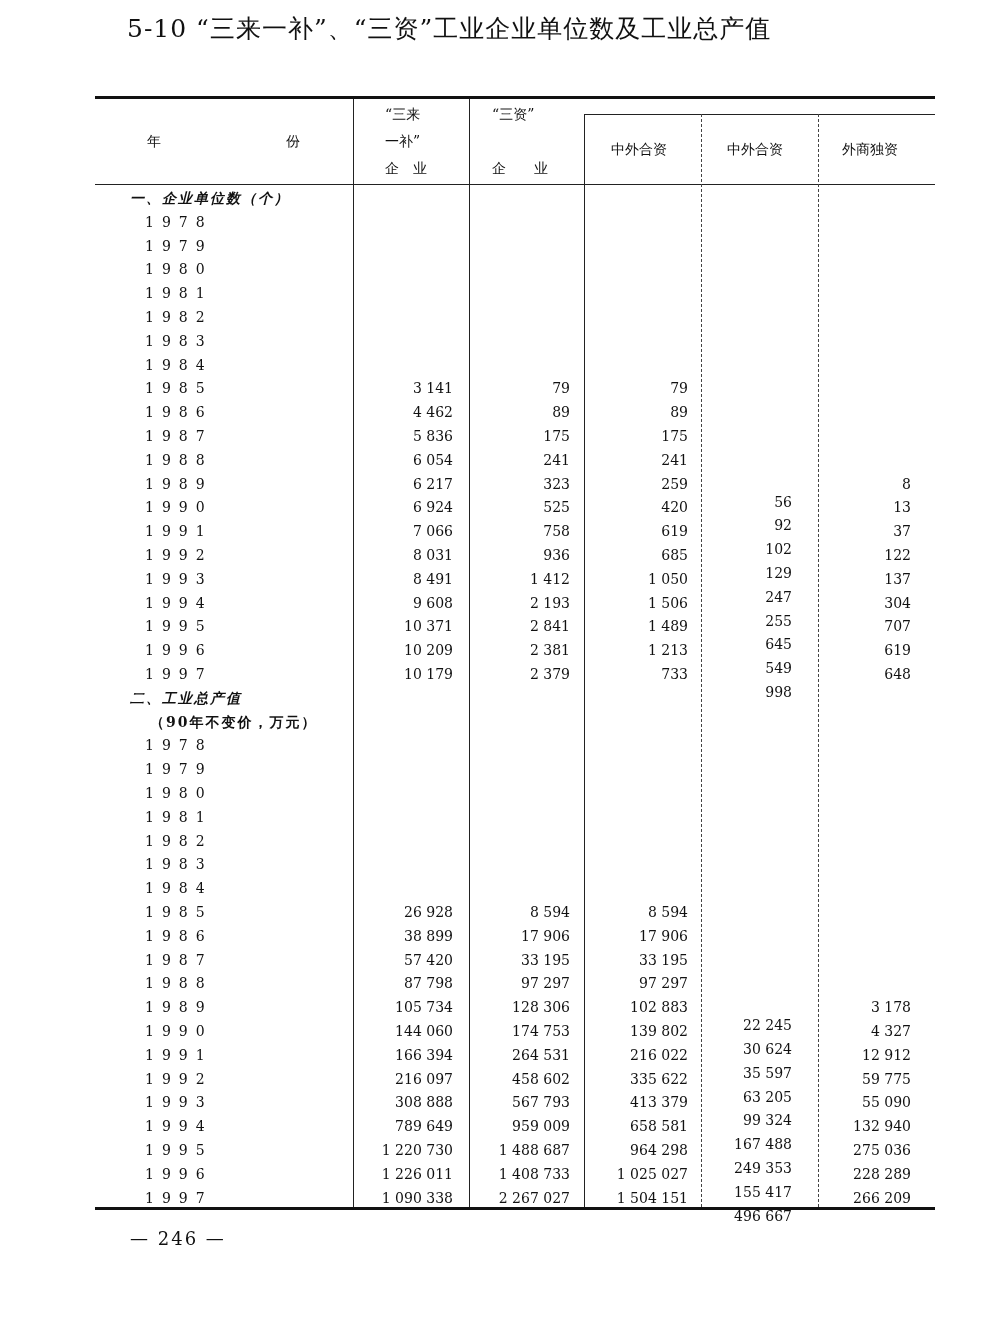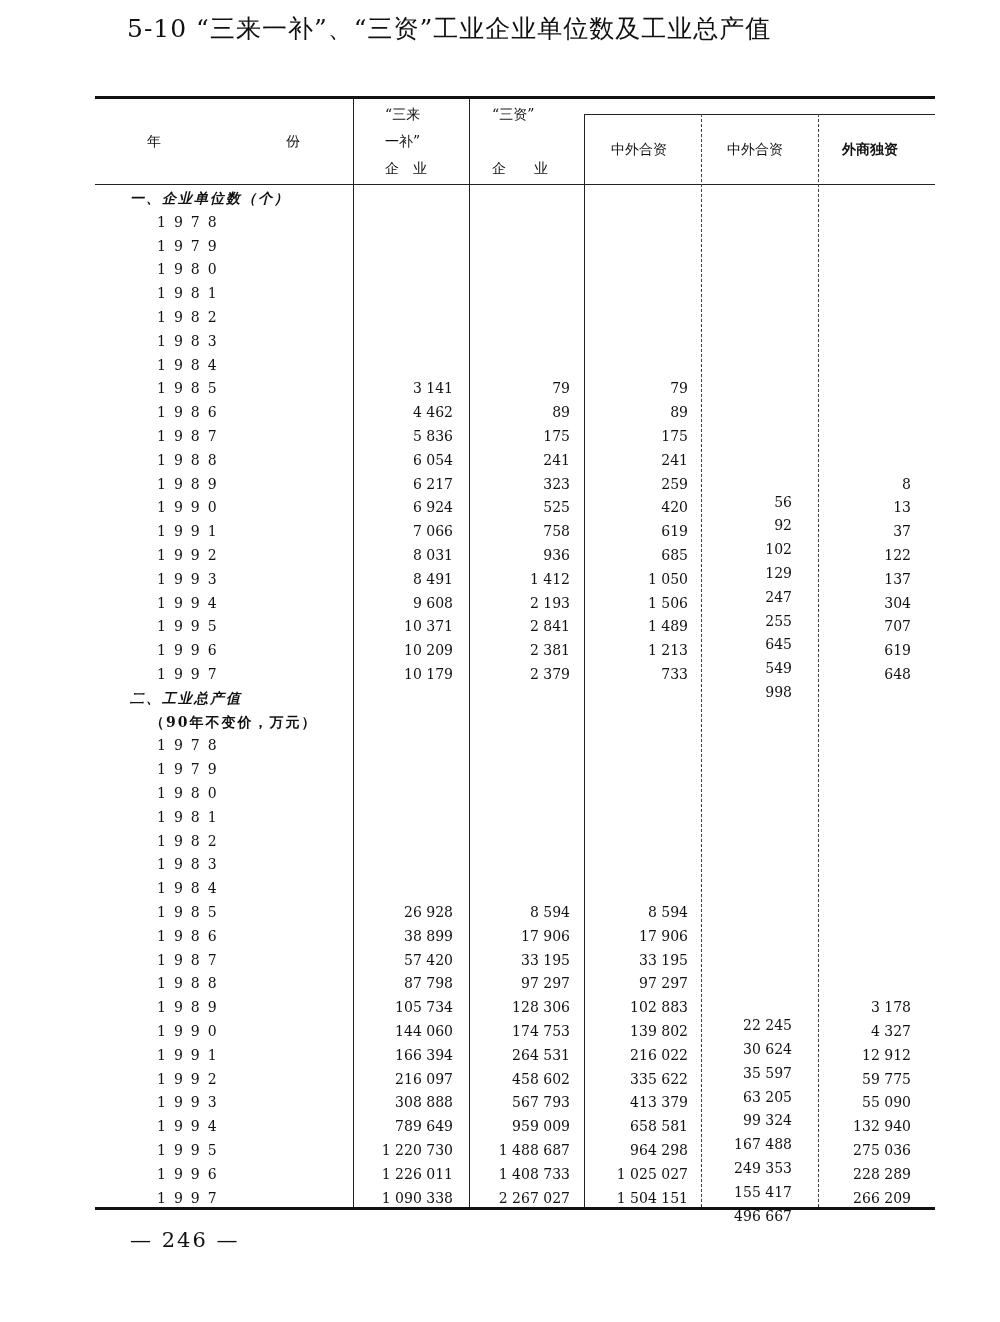--- a/index.html
+++ b/index.html
@@ -6,30 +6,30 @@
   body { width:1000px; height:1322px; position:relative; font-family:"DejaVu Serif", serif; color:#111; overflow:hidden; }
   .title { position:absolute; left:127px; top:12px; font-size:25px; letter-spacing:1px; white-space:nowrap; font-family:"DejaVu Serif", serif; }
   .rule-top { position:absolute; left:95px; top:96px; width:840px; height:3px; background:#111; }
   .rule-head { position:absolute; left:95px; top:184px; width:840px; height:1px; background:#222; }
   .rule-bot { position:absolute; left:95px; top:1207px; width:840px; height:3px; background:#111; }
   .sub-rule { position:absolute; left:584px; top:114px; width:351px; height:1px; background:#222; }
   .vline { position:absolute; width:1px; background:#222; }
   .vdash { position:absolute; width:0; border-left:1px dashed #444; }
   .hdr { position:absolute; font-size:14px; white-space:nowrap; }
   .row { position:absolute; left:95px; width:840px; height:23.8px; font-size:14px; }
-  .row .yr { position:absolute; left:50px; top:3px; letter-spacing:8px; font-family:"DejaVu Serif", serif;margin-left:12px; }
+  .row .yr { position:absolute; left:50px; top:3px; letter-spacing:8px; font-family:"DejaVu Serif", serif; }
   .row .sec { position:absolute; left:35px; top:3px; font-weight:bold; letter-spacing:2px;font-style:italic; }
   .row .sub { position:absolute; left:55px; top:3px; font-weight:bold; letter-spacing:2px; }
   .row .c { position:absolute; top:3px; text-align:right; font-family:"DejaVu Serif", serif; }
   .c1 { left:260px; width:98px; }
   .c2 { left:378px; width:97px; }
   .c3 { left:495px; width:98px; }
   .c4 { left:612px; width:85px;margin-top:18px; }
   .c5 { left:730px; width:86px; }
-  .footer { position:absolute; left:130px; top:1228px; font-size:21px; letter-spacing:2px; }
+  .footer { position:absolute; left:130px; top:1228px; font-size:18px; letter-spacing:2px; }
 </style>
 </head>
 <body>
 
 <div class="title">5-10 “三来一补”、“三资”工业企业单位数及工业总产值</div>
 
 <div class="rule-top"></div>
 <div class="sub-rule"></div>
 <div class="rule-head"></div>
 <div class="rule-bot"></div>
@@ -43,21 +43,21 @@
 <div>
   <span class="hdr" style="left:147px;top:133px;">年</span>
   <span class="hdr" style="left:286px;top:133px;">份</span>
   <span class="hdr" style="left:385px;top:106px;">“三来</span>
   <span class="hdr" style="left:385px;top:133px;">一补”</span>
   <span class="hdr" style="left:385px;top:160px;">企　业</span>
   <span class="hdr" style="left:492px;top:106px;">“三资”</span>
   <span class="hdr" style="left:492px;top:160px;">企　　业</span>
   <span class="hdr" style="left:611px;top:141px;">中外合资</span>
   <span class="hdr" style="left:727px;top:141px;">中外合资</span>
-  <span class="hdr" style="left:842px;top:141px;font-weight:bold;">外商独资</span>
+  <span class="hdr" style="left:842px;top:141px;">外商独资</span>
 </div>
 
 <div id="table-body">
     <div class="row" style="top: 187px;">
       <span class="sec">一、企业单位数（个）</span>
     </div>
     <div class="row" style="top: 210.8px;">
       <span class="yr">1978</span>
       <span class="c c1"></span>
       <span class="c c2"></span>

